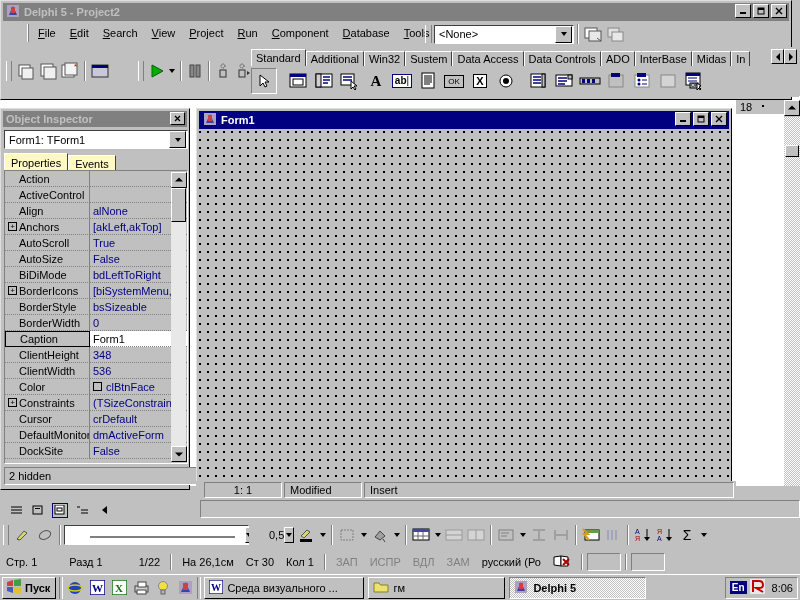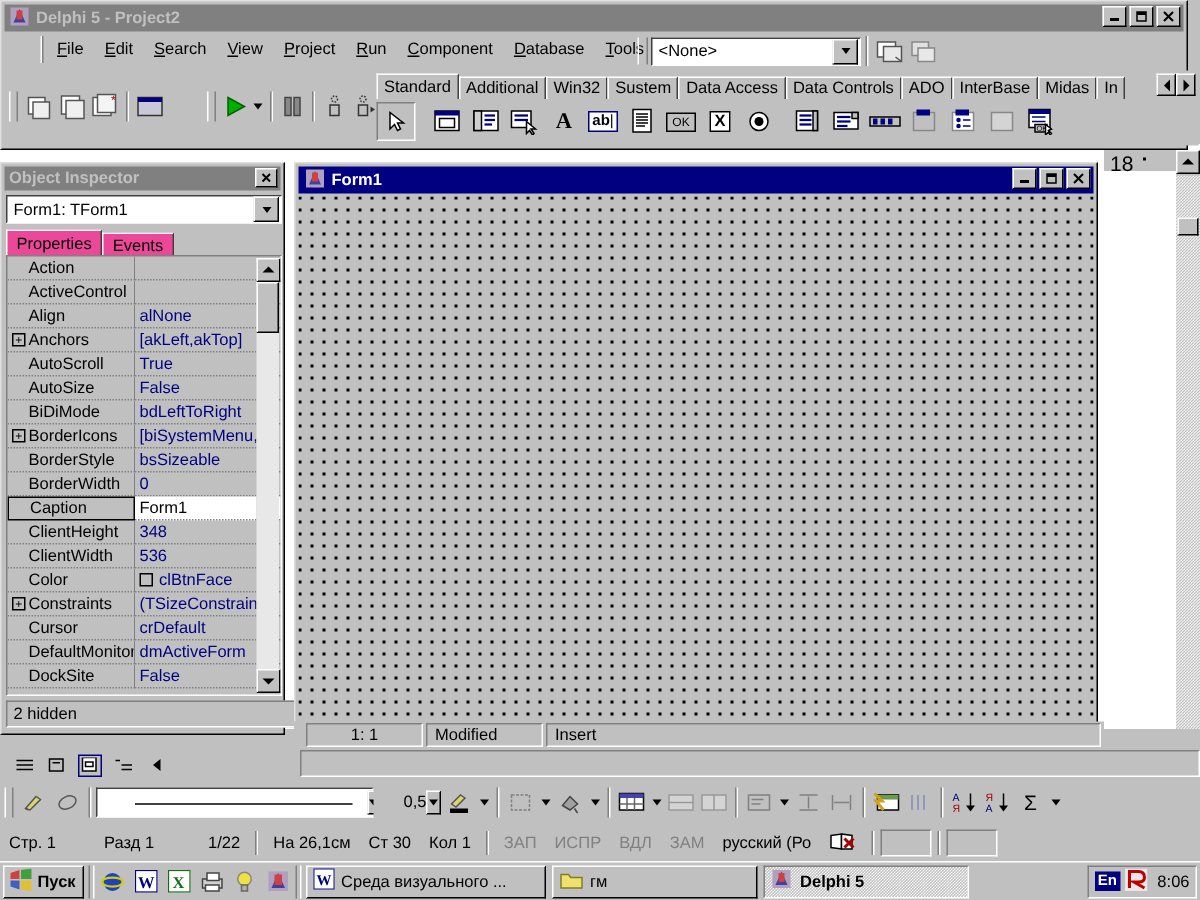--- a/index.html
+++ b/index.html
@@ -17,21 +17,21 @@
          border-right:1px solid #000000; border-bottom:1px solid #000000; }
   .in  { border:1px solid; border-color:#808080 #ffffff #ffffff #808080; }
   .in2 { border:1px solid; border-color:#404040 #ffffff #ffffff #404040; }
 
   
   .word-app { position:absolute; left:0; top:0; width:800px; height:574px;
               background:#c0c0c0; }
   .word-page { position:absolute; left:0; top:96px; width:800px; height:390px;
                background:#ffffff; }
   .word-ruler { position:absolute; left:736px; top:100px; width:56px; height:14px;
-                background:#c0c0c0; font-size:14px; color:#000; }
+                background:#c0c0c0; font-size:11px; color:#000; }
   .word-ruler .rnum { position:absolute; left:4px; top:1px; }
   .word-ruler .rdot { position:absolute; left:26px; top:5px; width:2px; height:2px; background:#000; }
   .word-vscroll { position:absolute; right:0; top:100px; width:16px; height:386px;
                   background:#c0c0c0; }
   .word-vscroll .sbtrack { position:absolute; left:0; top:17px; width:16px; bottom:0;
       background-image:
         linear-gradient(45deg,#ffffff 25%,transparent 25%,transparent 75%,#ffffff 75%),
         linear-gradient(45deg,#ffffff 25%,#c0c0c0 25%,#c0c0c0 75%,#ffffff 75%);
       background-size:2px 2px; background-position:0 0,1px 1px; }
   .sb-btn { width:16px; height:16px; background:#c0c0c0; position:relative; }
@@ -113,21 +113,21 @@
   .oi-title { position:absolute; left:2px; top:2px; right:2px; height:16px; background:#808080;
               display:flex; align-items:center; }
   .oi-title span { color:#c0c0c0; font-weight:bold; font-size:11px; margin-left:3px; }
   .oi-close { position:absolute; right:2px; top:1px; width:15px; height:13px; background:#c0c0c0;
               display:flex; align-items:center; justify-content:center; font-size:9px;
               border-top:1px solid #fff; border-left:1px solid #fff; border-right:1px solid #000; border-bottom:1px solid #000; }
   .oi-combo { position:absolute; left:3px; top:21px; width:184px; height:19px; background:#fff; display:flex; align-items:center; }
   .oi-combo .cv { flex:1; padding-left:4px; font-size:11px; }
   .oi-combo .cb { width:17px; height:17px; background:#c0c0c0; display:flex; align-items:center; justify-content:center; margin-right:1px; }
   .oi-tabs { position:absolute; left:3px; top:44px; height:18px; display:flex; align-items:flex-end; }
-  .oi-tab { height:16px; line-height:16px; padding:0 6px; font-size:11px; background:#ec4899;
+  .oi-tab { height:16px; line-height:16px; padding:0 6px; font-size:11px; background:#fef9c3;
             border-top:1px solid #fff; border-left:1px solid #fff; border-right:1px solid #404040; }
   .oi-tab.active { height:18px; line-height:18px; }
   .oi-grid { position:absolute; left:3px; top:61px; width:184px; height:294px; background:#c0c0c0;
              border:1px solid; border-color:#808080 #ffffff #ffffff #808080; overflow:hidden; }
   .oi-row { display:flex; height:16px; align-items:center; font-size:11px; }
   .oi-name { width:85px; height:16px; display:flex; align-items:center; padding-left:3px;
              border-bottom:1px dotted #808080; border-right:1px solid #808080; white-space:nowrap; overflow:hidden; }
   .oi-name .plus { width:9px; height:9px; border:1px solid #000; background:#c0c0c0; font-size:8px;
                    line-height:7px; text-align:center; margin-right:2px; flex:none; }
   .oi-name .noplus { width:9px; margin-right:2px; flex:none; }

